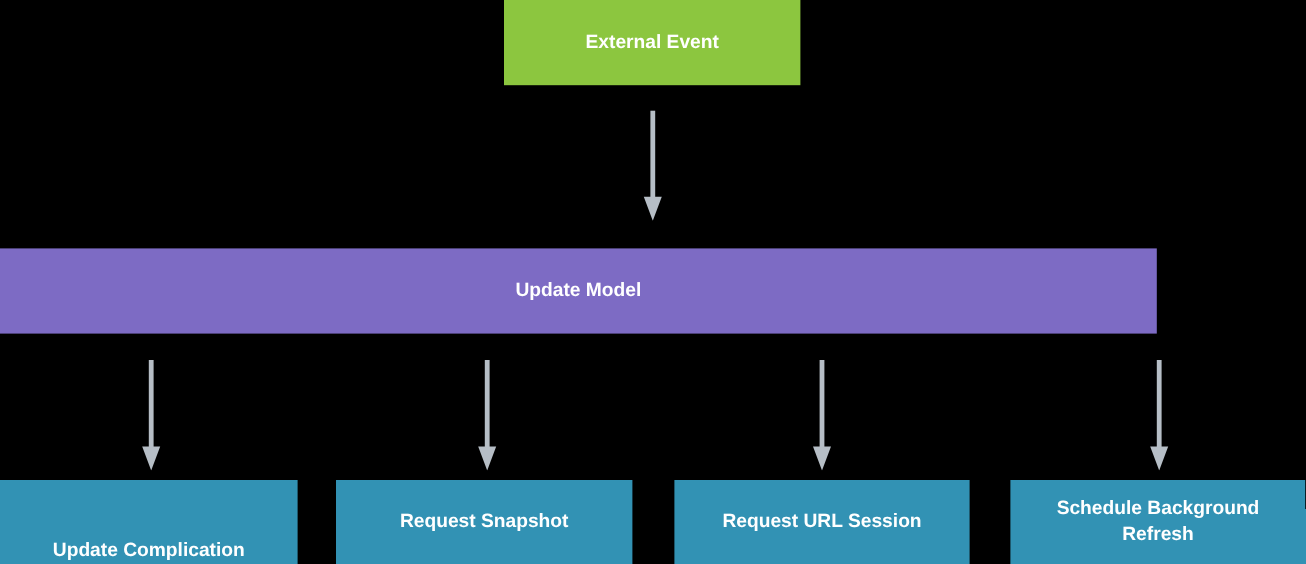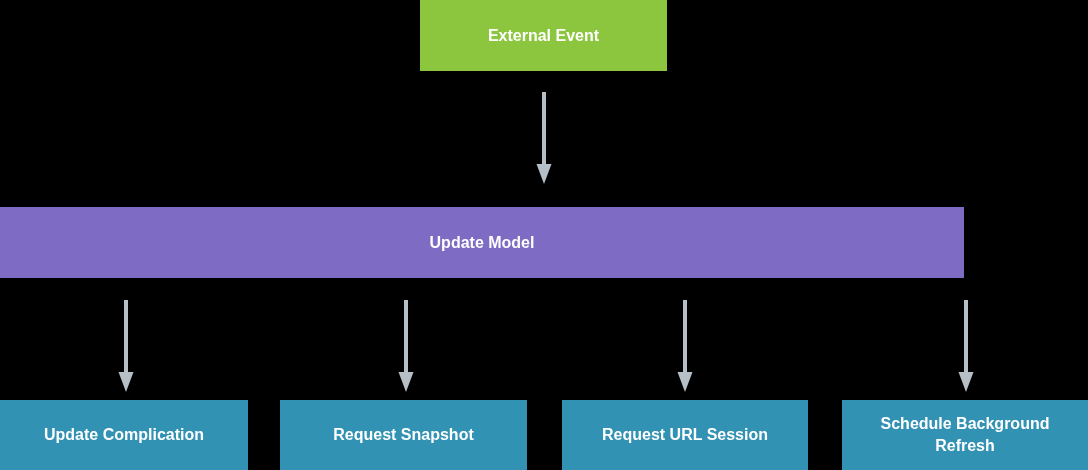--- a/index.html
+++ b/index.html
@@ -26,21 +26,21 @@
     line-height: 22px;
     box-sizing: border-box;
   }
   .node-external-event {
     left: 420px; top: 0; width: 247px; height: 71px;
   }
   .node-update-model {
     left: 0; top: 207px; width: 964px; height: 71px;
   }
   .node-update-complication {
-    left: 0; top: 400px; width: 248px; height: 70px;
+    left: 0; top: 400px; width: 248px; height: 70px; align-items: flex-end;
   }
   .node-request-snapshot {
     left: 280px; top: 400px; width: 247px; height: 70px;
   }
   .node-request-url-session {
     left: 562px; top: 400px; width: 246px; height: 70px;
   }
   .node-schedule-background-refresh {
     left: 842px; top: 400px; width: 246px; height: 70px;
     padding: 0 28px;

